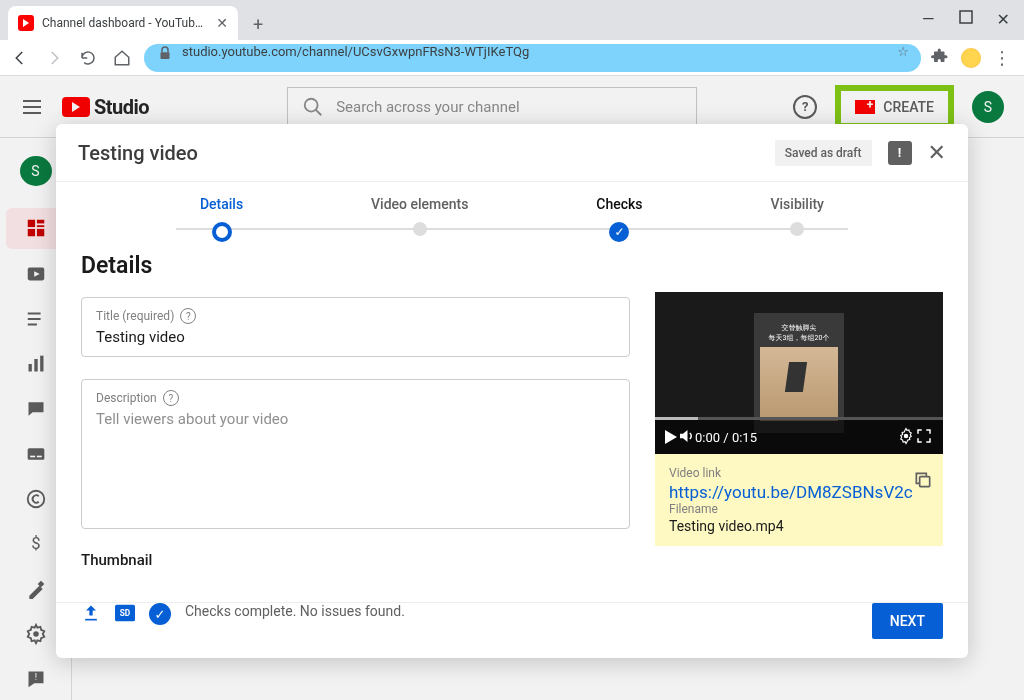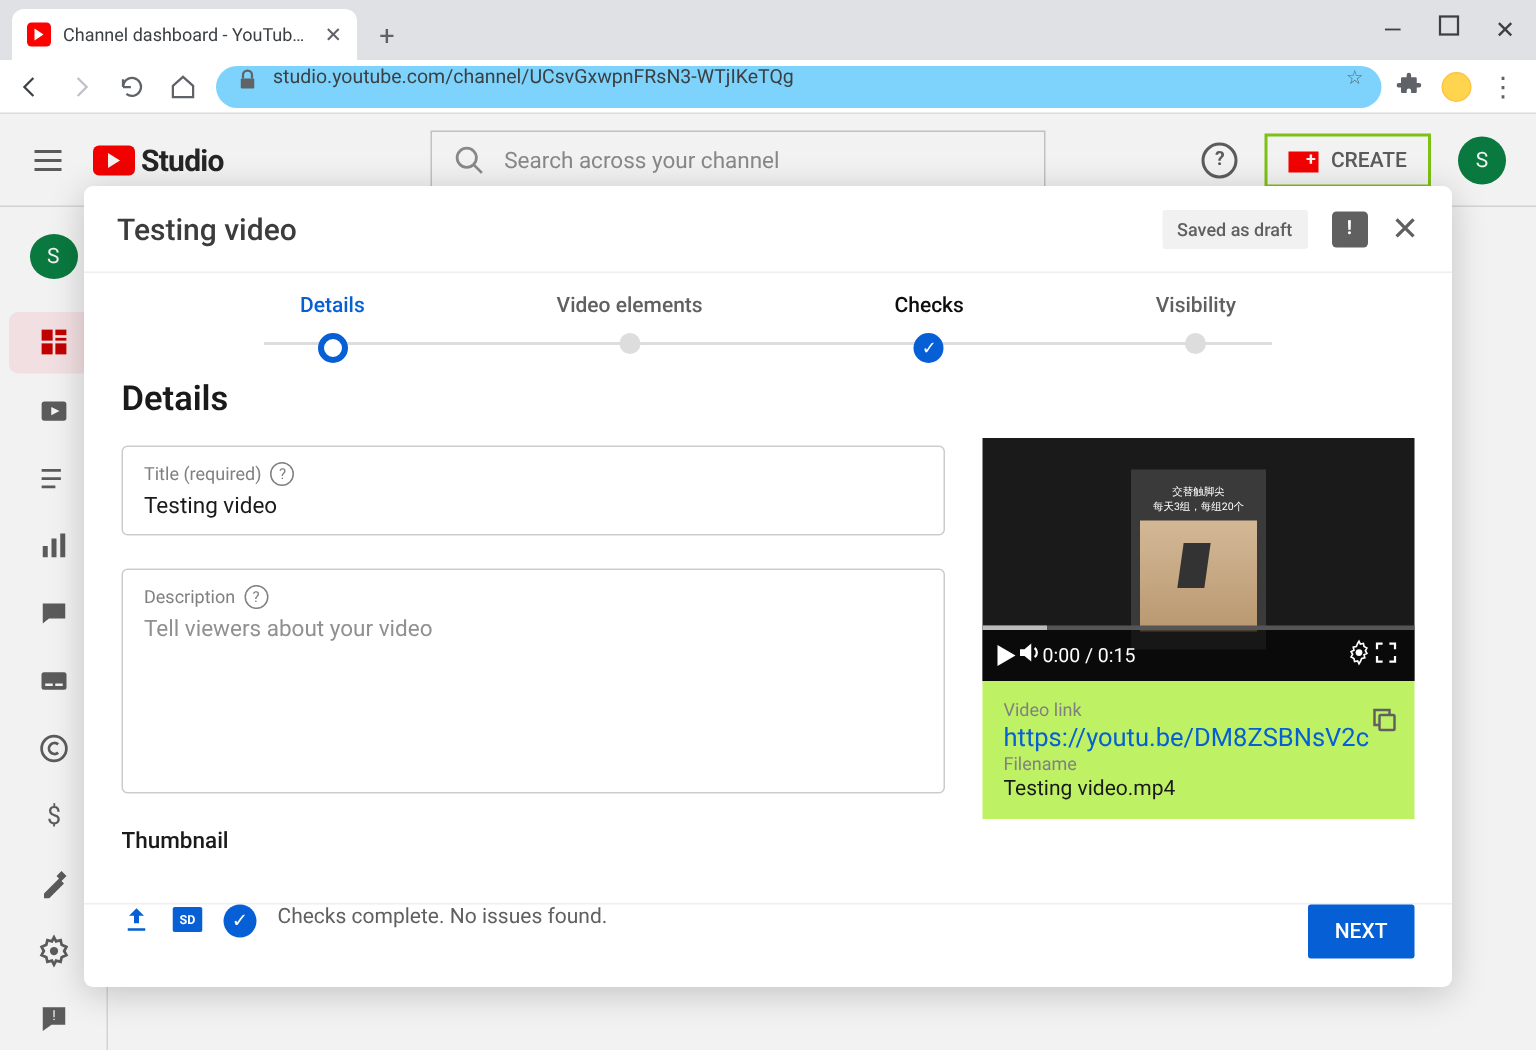--- a/index.html
+++ b/index.html
@@ -28,21 +28,21 @@
   
   .app-header { height: 62px; display: flex; align-items: center; padding: 0 20px; gap: 18px; border-bottom: 1px solid #e0e0e0; background: #fff; }
   .hamburger { width: 24px; height: 24px; color: #606060; }
   .logo { display: flex; align-items: center; gap: 4px; }
   .logo-play { width: 28px; height: 20px; background: #f00; border-radius: 4px; position: relative; }
   .logo-play::after { content: ""; position: absolute; left: 10px; top: 5px; border-left: 8px solid #fff; border-top: 5px solid transparent; border-bottom: 5px solid transparent; }
   .logo-text { font-size: 20px; font-weight: 700; color: #282828; letter-spacing: -0.5px; }
   .search-bar { width: 410px; height: 40px; border: 1px solid #ccc; display: flex; align-items: center; padding: 0 14px; gap: 12px; margin-left: 120px; color: #909090; font-size: 15px; }
   .header-right { margin-left: auto; display: flex; align-items: center; gap: 18px; }
   .help-circle { width: 24px; height: 24px; border: 2px solid #606060; border-radius: 50%; display: flex; align-items: center; justify-content: center; font-size: 13px; font-weight: bold; color: #606060; }
-  .create-btn { border: 2px solid #84cc16; padding: 8px 14px; display: flex; align-items: flex-end; gap: 8px; font-size: 14px; font-weight: 500; color: #606060; }
+  .create-btn { border: 6px solid #84cc16; padding: 8px 14px; display: flex; align-items: center; gap: 8px; font-size: 14px; font-weight: 500; color: #606060; }
   .create-btn .cam { width: 20px; height: 14px; background: #f00; position: relative; }
   .create-btn .cam::after { content: "+"; color: #fff; position: absolute; right: 2px; top: -2px; font-size: 12px; font-weight: bold; }
   .avatar { width: 32px; height: 32px; border-radius: 50%; background: #0b8043; color: #fff; display: flex; align-items: center; justify-content: center; font-size: 14px; }
 
   
   .app-body { display: flex; height: calc(100% - 138px); }
   .sidebar { width: 72px; background: #fff; border-right: 1px solid #e0e0e0; display: flex; flex-direction: column; align-items: center; padding-top: 18px; gap: 4px; }
   .sb-avatar { width: 32px; height: 32px; border-radius: 50%; background: #0b8043; color: #fff; display: flex; align-items: center; justify-content: center; font-size: 14px; margin-bottom: 18px; }
   .sb-item { width: 60px; height: 44px; display: flex; align-items: center; justify-content: center; color: #606060; border-radius: 6px; }
   .sb-item.active { background: #ffebee; color: #c00; }
@@ -86,21 +86,21 @@
   .preview-inner .cap { font-size: 7px; color: #fff; text-align: center; padding: 10px 2px 2px; }
   .preview-inner .pic { flex: 1; background: linear-gradient(#d4b896, #b89870); margin: 2px 6px 12px; position: relative; }
   .preview-inner .pic::after { content: ""; position: absolute; left: 35%; top: 20%; width: 18px; height: 30px; background: #333; transform: skewX(-8deg); }
   .preview-ctrl { position: absolute; left: 0; right: 0; bottom: 0; height: 34px; background: rgba(0,0,0,.6); display: flex; align-items: center; padding: 0 10px; color: #fff; font-size: 13px; }
   .preview-progress { position: absolute; left: 0; right: 0; bottom: 34px; height: 3px; background: #555; }
   .preview-progress::before { content: ""; display: block; width: 15%; height: 100%; background: #bbb; }
   .play-tri { width: 0; height: 0; border-left: 12px solid #fff; border-top: 7px solid transparent; border-bottom: 7px solid transparent; }
   .preview-ctrl .time { flex: 0; white-space: nowrap; }
   .preview-ctrl .spacer { flex: 1; }
 
-  .meta-box { background: #bef264; padding: 12px 14px; }
+  .meta-box { background: #fef9c3; padding: 12px 14px; }
   .meta-label { font-size: 12px; color: #808080; margin-bottom: 2px; }
   .meta-link { font-size: 17px; color: #065fd4; display: block; }
   .meta-row { display: flex; align-items: flex-start; }
   .copy-icon { margin-left: auto; color: #606060; padding-top: 4px; }
   .meta-val { font-size: 14px; color: #1a1a1a; }
 
   
   .dlg-footer { height: 56px; border-top: 1px solid #eee; display: flex; align-items: flex-start; padding: 0 25px; gap: 14px; }
   .ft-icon { color: #065fd4; width: 20px; height: 20px; display: flex; align-items: center; justify-content: center; }
   .ft-check { width: 22px; height: 22px; border-radius: 50%; background: #065fd4; color: #fff; display: flex; align-items: center; justify-content: center; font-size: 13px; }

